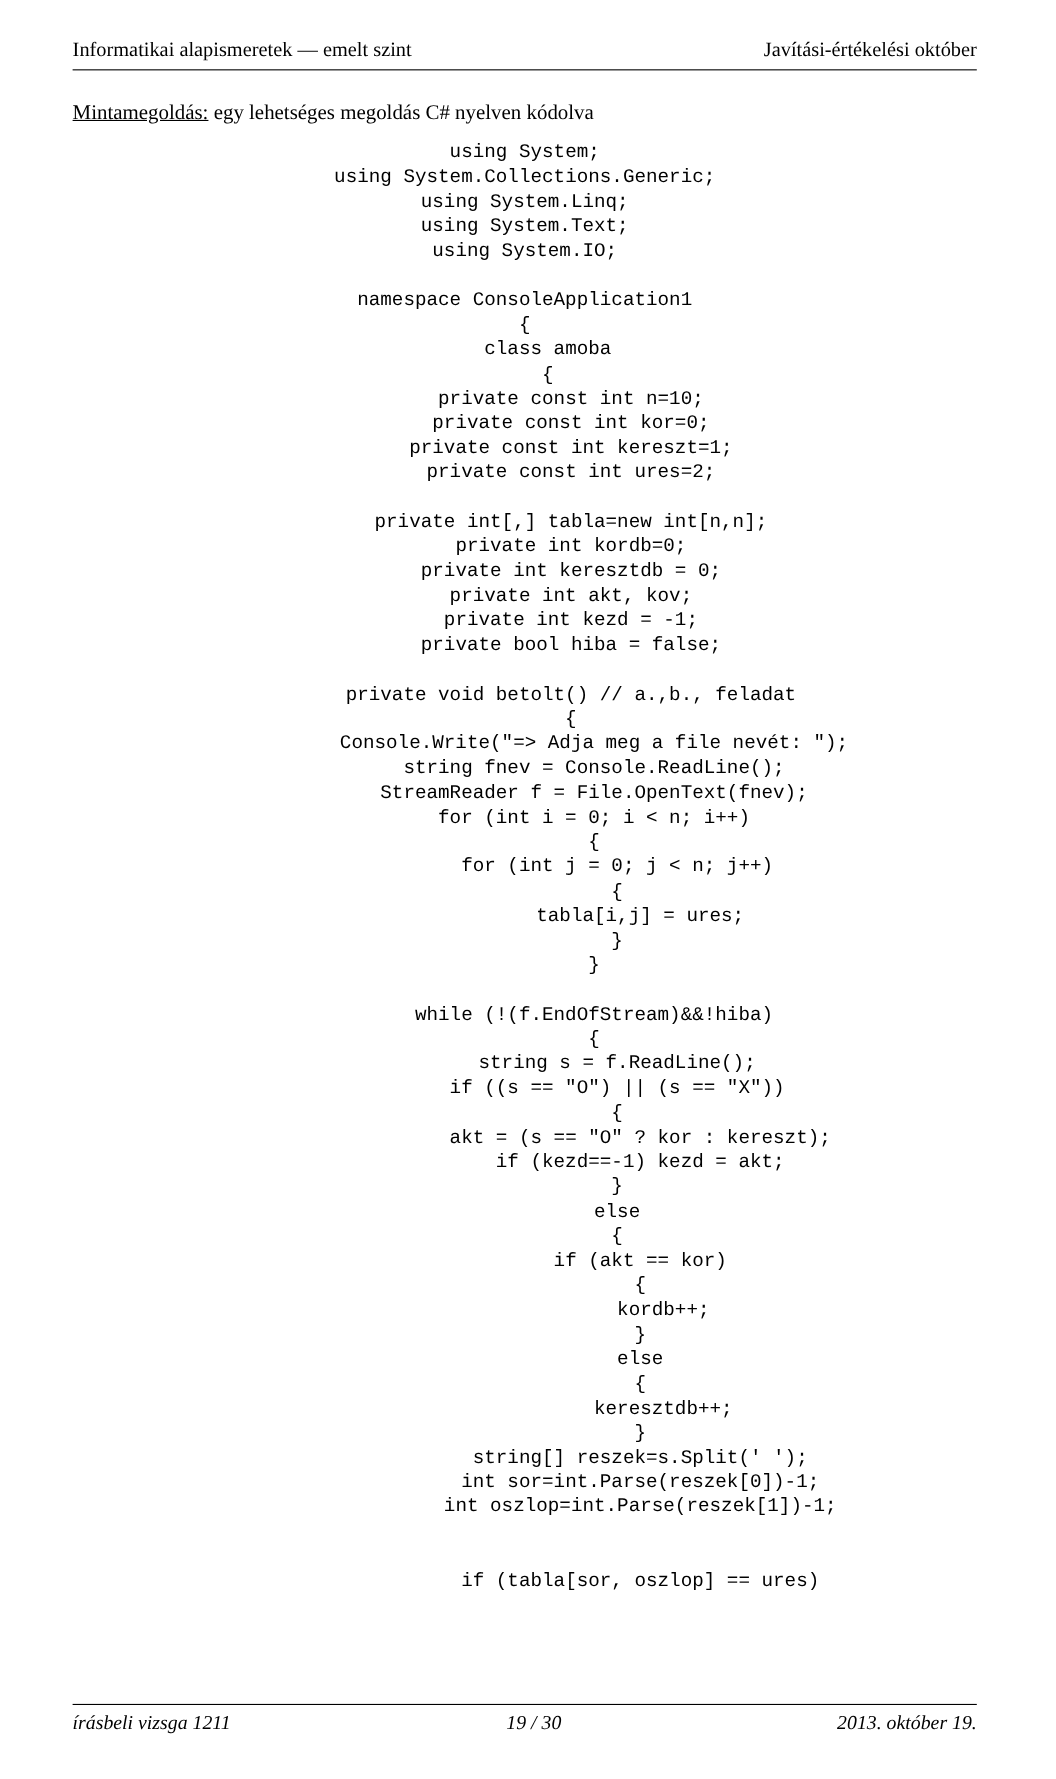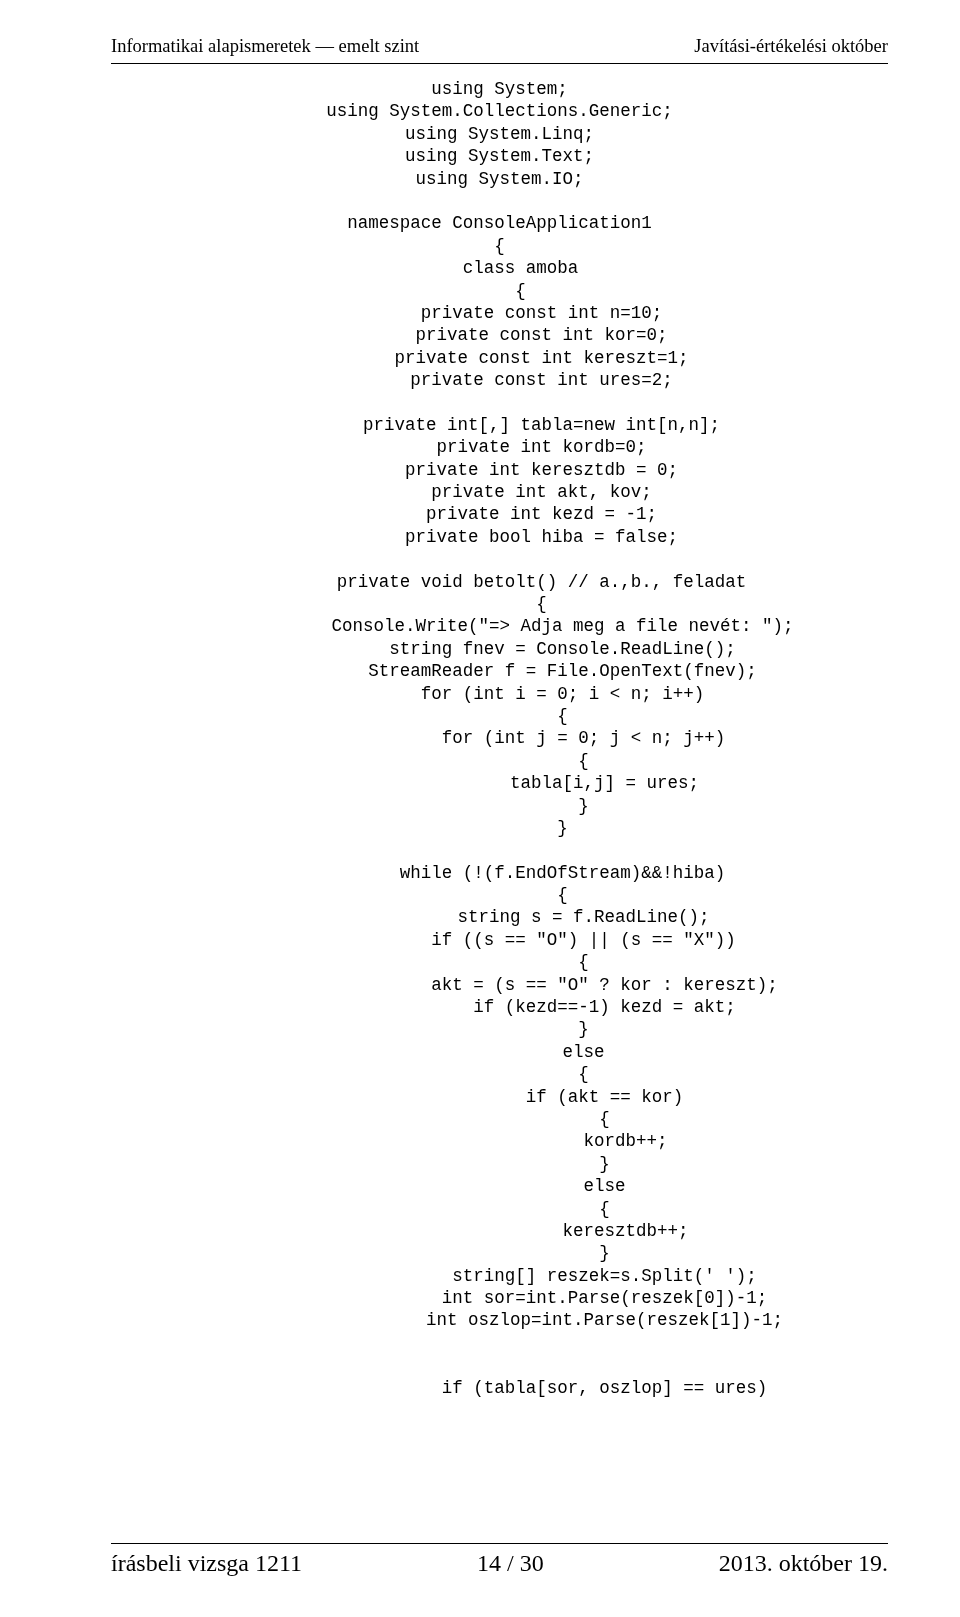--- a/index.html
+++ b/index.html
@@ -4,21 +4,21 @@
 <style>
   html, body {
     margin: 0;
     padding: 0;
     background: #ffffff;
   }
   .page {
     width: 960px;
     min-height: 1617px;
     box-sizing: border-box;
-    padding: 36px 72px 40px 111px;
+    padding: 36px 72px 40px 66px;
     font-family: "Times New Roman", Times, serif;
     color: #000;
     position: relative;
     display: flex;
     flex-direction: column;
   }
   .hdr {
     display: flex;
     justify-content: space-between;
     font-size: 18.5px;
@@ -47,35 +47,39 @@
     text-align: center;
   }
   .footer-rule {
     border: none;
     border-top: 1.5px solid #000;
     margin: 0 0 6px 0;
   }
   .ftr {
     display: flex;
     justify-content: space-between;
-    font-size: 24px;
+    font-size: 18px;
+    font-style: italic;
   }
 </style>
 </head>
 <body>
 
 <div class="page">
 
   <div class="hdr">
     <span>Informatikai alapismeretek — emelt szint</span>
     <span>Javítási-értékelési október</span>
   </div>
   <hr class="header-rule">
 
   <div class="content">
+    <div class="title-line">
+      <span class="title-under">Mintamegoldás:</span><span> egy lehetséges megoldás C# nyelven kódolva</span>
+    </div>
 
     <div class="code">using System;
 using System.Collections.Generic;
 using System.Linq;
 using System.Text;
 using System.IO;
 
 namespace ConsoleApplication1
 {
     class amoba
@@ -128,18 +132,18 @@
                     int oszlop=int.Parse(reszek[1])-1;
 
 
                     if (tabla[sor, oszlop] == ures)</div>
   </div>
 
   <div>
     <hr class="footer-rule">
     <div class="ftr">
       <span>írásbeli vizsga 1211</span>
-      <span>14 / 30</span>
+      <span>19 / 30</span>
       <span>2013. október 19.</span>
     </div>
   </div>
 
 </div>
 
 </body></html>

